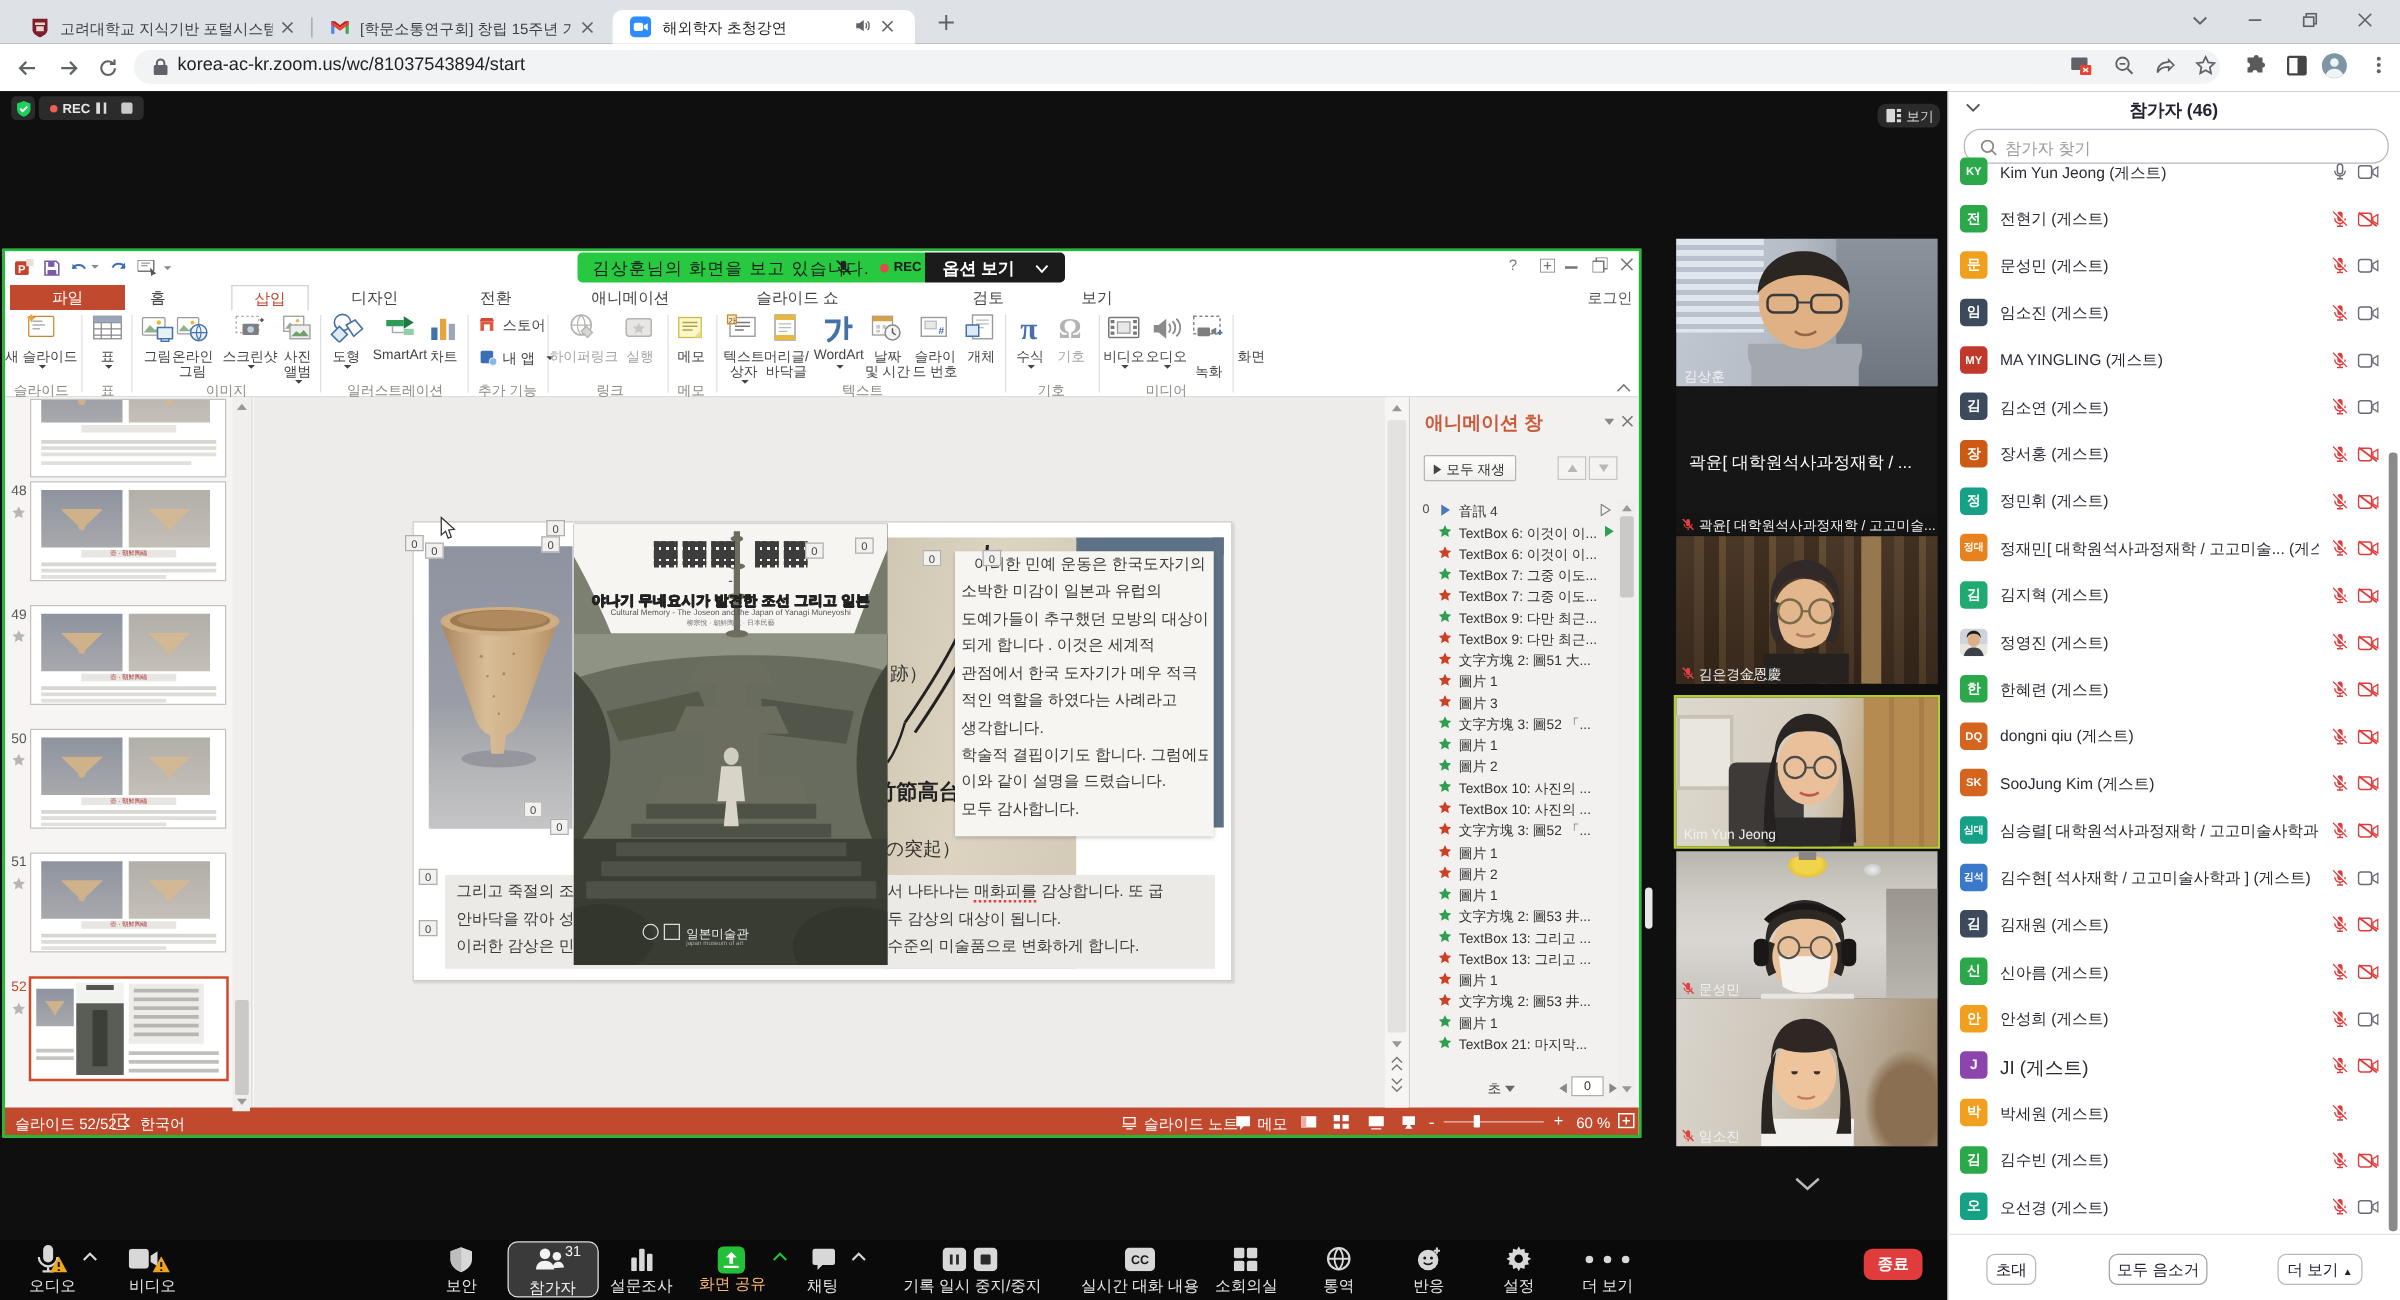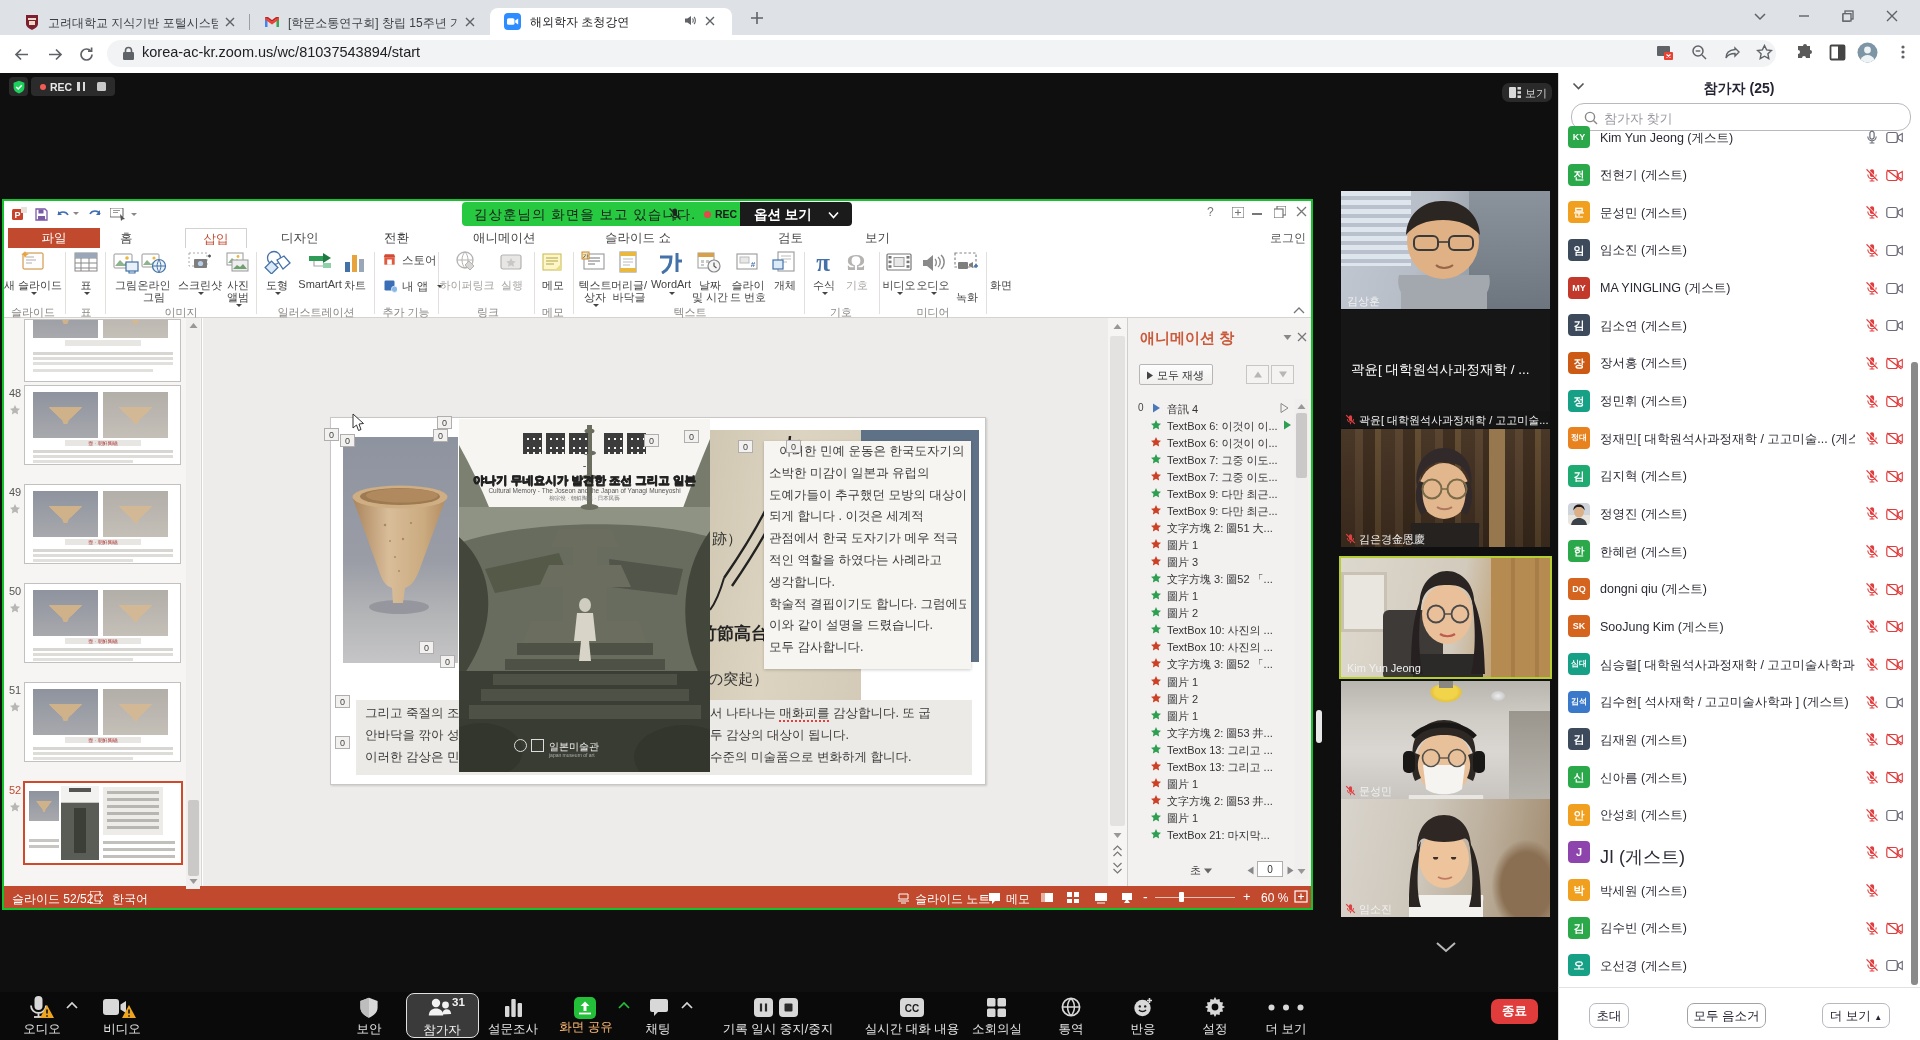--- a/index.html
+++ b/index.html
@@ -1044,21 +1044,21 @@
     <path d="M10 .8l0 20C5.6 18.9 1.4 15.5 1.4 10.5V4z" fill="#bdbdbd"></path>
   </svg>
 <div class="a" style="left:299px;top:1021px;width:140px;text-align:center;font-size:12.5px;color:#e6e6e6;white-space:nowrap">보안</div>
 <div class="a" style="left:406px;top:993px;width:73px;height:45px;background:#3a3a3a;border:1.5px solid #e0e0e0;border-radius:8px"></div>
 <svg class="a" style="left:428px;top:998px" width="24" height="19" viewBox="0 0 24 19">
     <circle cx="8" cy="5" r="4.2" fill="#f2f2f2"></circle>
     <path d="M.8 17.5c0-4.5 3.2-7 7.2-7s7.2 2.5 7.2 7z" fill="#f2f2f2"></path>
     <circle cx="17.5" cy="7" r="3.4" fill="#f2f2f2"></circle>
     <path d="M14 16.5c.4-3.6 2.4-5.2 4.8-5.2 2.2 0 4 1.4 4.4 4.6z" fill="#f2f2f2"></path>
   </svg>
-<div class="a" style="left:452px;top:996px;font-size:11.5px;font-weight:bold;color:#f2f2f2">31</div>
+<div class="a" style="left:452px;top:996px;font-size:11.5px;font-weight:normal;color:#f2f2f2">31</div>
 <div class="a" style="left:372px;top:1022px;width:140px;text-align:center;font-size:12.5px;color:#f2f2f2;white-space:nowrap">참가자</div>
 <svg class="a" style="left:504px;top:998px" width="19" height="19" viewBox="0 0 19 19">
     <rect x="1" y="8" width="4.4" height="11" rx="1" fill="#d8d8d8"></rect>
     <rect x="7.3" y="1" width="4.4" height="18" rx="1" fill="#d8d8d8"></rect>
     <rect x="13.6" y="5" width="4.4" height="14" rx="1" fill="#d8d8d8"></rect>
   </svg>
 <div class="a" style="left:443px;top:1021px;width:140px;text-align:center;font-size:12.5px;color:#e6e6e6;white-space:nowrap">설문조사</div>
 <svg class="a" style="left:574px;top:997px" width="22" height="22" viewBox="0 0 22 22">
     <rect x="0" y="0" width="22" height="22" rx="5" fill="#23bf39"></rect>
     <path d="M11 4.5l4.5 4.5h-3v5h-3v-5h-3z" fill="#fff"></path>
@@ -1118,21 +1118,21 @@
     <circle cx="3.5" cy="3.5" r="3" fill="#d8d8d8"></circle>
     <circle cx="18" cy="3.5" r="3" fill="#d8d8d8"></circle>
     <circle cx="32.5" cy="3.5" r="3" fill="#d8d8d8"></circle>
   </svg>
 <div class="a" style="left:1216px;top:1021px;width:140px;text-align:center;font-size:12.5px;color:#e6e6e6;white-space:nowrap">더 보기</div>
 <div class="a" style="left:1491px;top:999px;width:47px;height:25px;background:#e13c3c;border-radius:7px;color:#fff;font-size:12.5px;font-weight:bold;text-align:center;line-height:25px">종료</div>
 <div class="a" style="left:1558px;top:73px;width:362px;height:967px;background:#fff;border-left:1px solid #d8d8d8"></div>
 <svg class="a" style="left:1572px;top:82px" width="13" height="9" viewBox="0 0 13 9">
     <path d="M1.5 1.5l5 5 5-5" stroke="#555" stroke-width="1.6" fill="none"></path>
   </svg>
-<div class="a" style="left:1558px;top:80px;width:362px;text-align:center;font-size:14px;font-weight:bold;color:#232333">참가자 (25)</div>
+<div class="a" style="left:1558px;top:80px;width:362px;text-align:center;font-size:14px;font-weight:bold;color:#232333">참가자 (46)</div>
 <div class="a" style="left:1571px;top:103px;width:340px;height:28px;background:#fff;border:1px solid #b8b8c0;border-radius:13px">
 <svg class="a" style="left:12px;top:7px" width="14" height="14" viewBox="0 0 14 14">
       <circle cx="6" cy="6" r="4.6" stroke="#888" stroke-width="1.4" fill="none"></circle>
       <path d="M9.5 9.5L13 13" stroke="#888" stroke-width="1.4"></path>
     </svg>
 <div class="a" style="left:32px;top:6px;font-size:13px;color:#9a9aa3">참가자 찾기</div>
   </div>
 <div class="a" style="left:1568px;top:126.0px;width:22px;height:22px;border-radius:4px;background:#2ba84a;color:#fff;font-size:9px;font-weight:bold;text-align:center;line-height:22px;overflow:hidden">KY</div>
 <div class="a" style="left:1600px;top:129.5px;width:255px;font-size:12.5px;color:#2a2a35;white-space:nowrap;overflow:hidden">Kim Yun Jeong (게스트)</div>
 <svg class="a" style="left:1865px;top:130px" width="14" height="14" viewBox="0 0 14 14">
@@ -1371,21 +1371,21 @@
     <path d="M7 1.2a2.1 2.1 0 0 1 2.1 2.1V7A2.1 2.1 0 0 1 4.9 7V3.3A2.1 2.1 0 0 1 7 1.2z" fill="#e03c3c"></path>
     <path d="M2.8 6.6a4.2 4.2 0 0 0 8.4 0M7 10.8V13M4.6 13h4.8" stroke="#e03c3c" stroke-width="1.1" fill="none"></path>
     <path d="M1.6 1.2l11 11.2" stroke="#e03c3c" stroke-width="1.4"></path>
     <path d="M2.3 .6l11 11.2" stroke="#fff" stroke-width=".9"></path>
   </svg>
 <svg class="a" style="left:1886px;top:809px" width="17" height="13" viewBox="0 0 17 13">
     <rect x="0.8" y="1.5" width="10.5" height="10" rx="2" fill="none" stroke="#6a6a78" stroke-width="1.2"></rect>
     <path d="M12.3 5l4-2.5v8L12.3 8z" fill="none" stroke="#6a6a78" stroke-width="1.1"></path>
   </svg>
 <div class="a" style="left:1568px;top:841.35px;width:22px;height:22px;border-radius:4px;background:#8e44ad;color:#fff;font-size:11px;font-weight:bold;text-align:center;line-height:22px;overflow:hidden">J</div>
-<div class="a" style="left:1600px;top:844.85px;width:255px;font-size:18px;color:#2a2a35;white-space:nowrap;overflow:hidden">JI  (게스트)</div>
+<div class="a" style="left:1600px;top:844.85px;width:255px;font-size:15px;color:#2a2a35;white-space:nowrap;overflow:hidden">JI  (게스트)</div>
 <svg class="a" style="left:1865px;top:845px" width="14" height="14" viewBox="0 0 14 14">
     <path d="M7 1.2a2.1 2.1 0 0 1 2.1 2.1V7A2.1 2.1 0 0 1 4.9 7V3.3A2.1 2.1 0 0 1 7 1.2z" fill="#e03c3c"></path>
     <path d="M2.8 6.6a4.2 4.2 0 0 0 8.4 0M7 10.8V13M4.6 13h4.8" stroke="#e03c3c" stroke-width="1.1" fill="none"></path>
     <path d="M1.6 1.2l11 11.2" stroke="#e03c3c" stroke-width="1.4"></path>
     <path d="M2.3 .6l11 11.2" stroke="#fff" stroke-width=".9"></path>
   </svg>
 <svg class="a" style="left:1886px;top:846px" width="17" height="13" viewBox="0 0 17 13">
     <rect x="0.8" y="1.5" width="10.5" height="10" rx="2" fill="none" stroke="#e03c3c" stroke-width="1.2"></rect>
     <path d="M12.3 5l4-2.5v8L12.3 8z" fill="none" stroke="#e03c3c" stroke-width="1.1"></path>
     <path d="M1 1l14.5 11" stroke="#e03c3c" stroke-width="1.4"></path>

